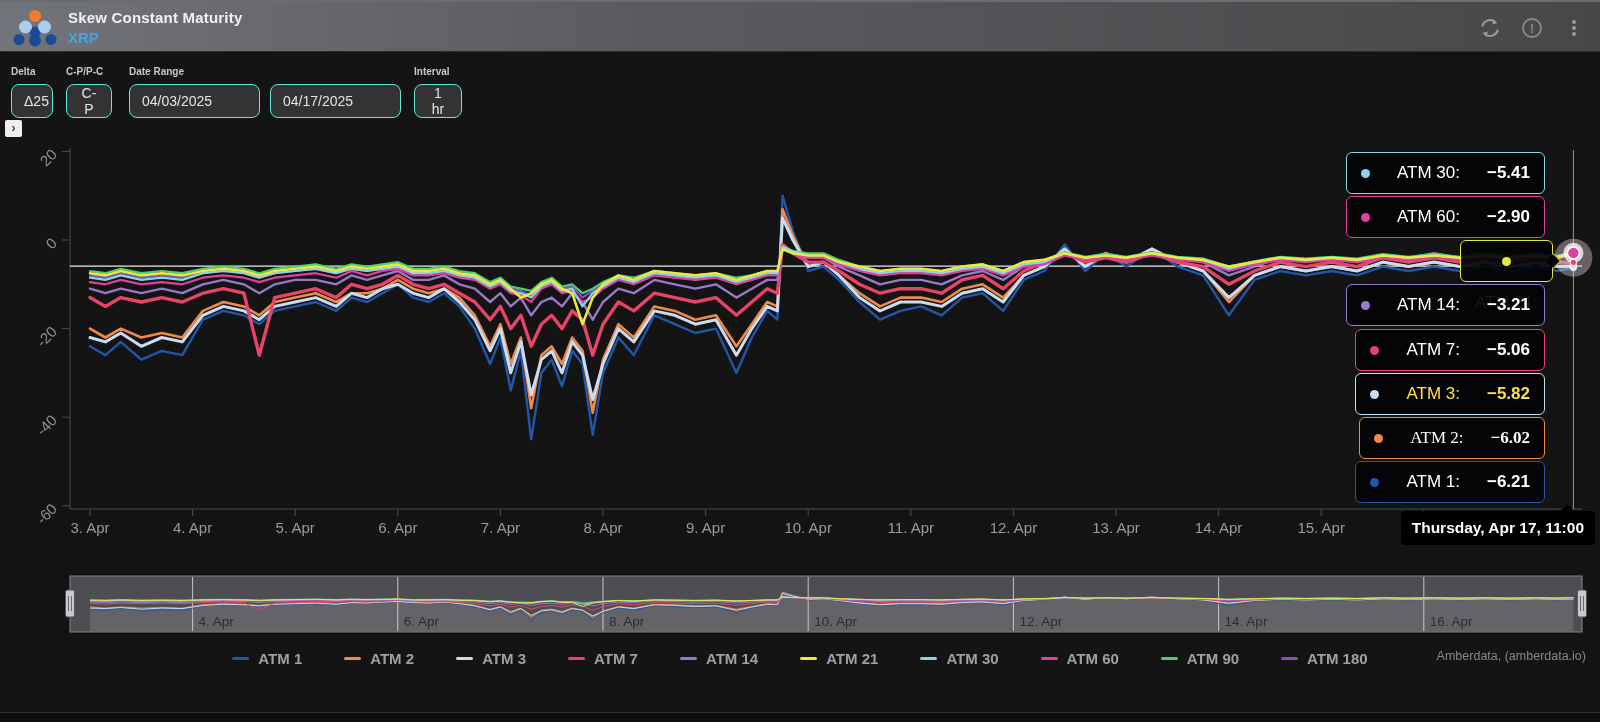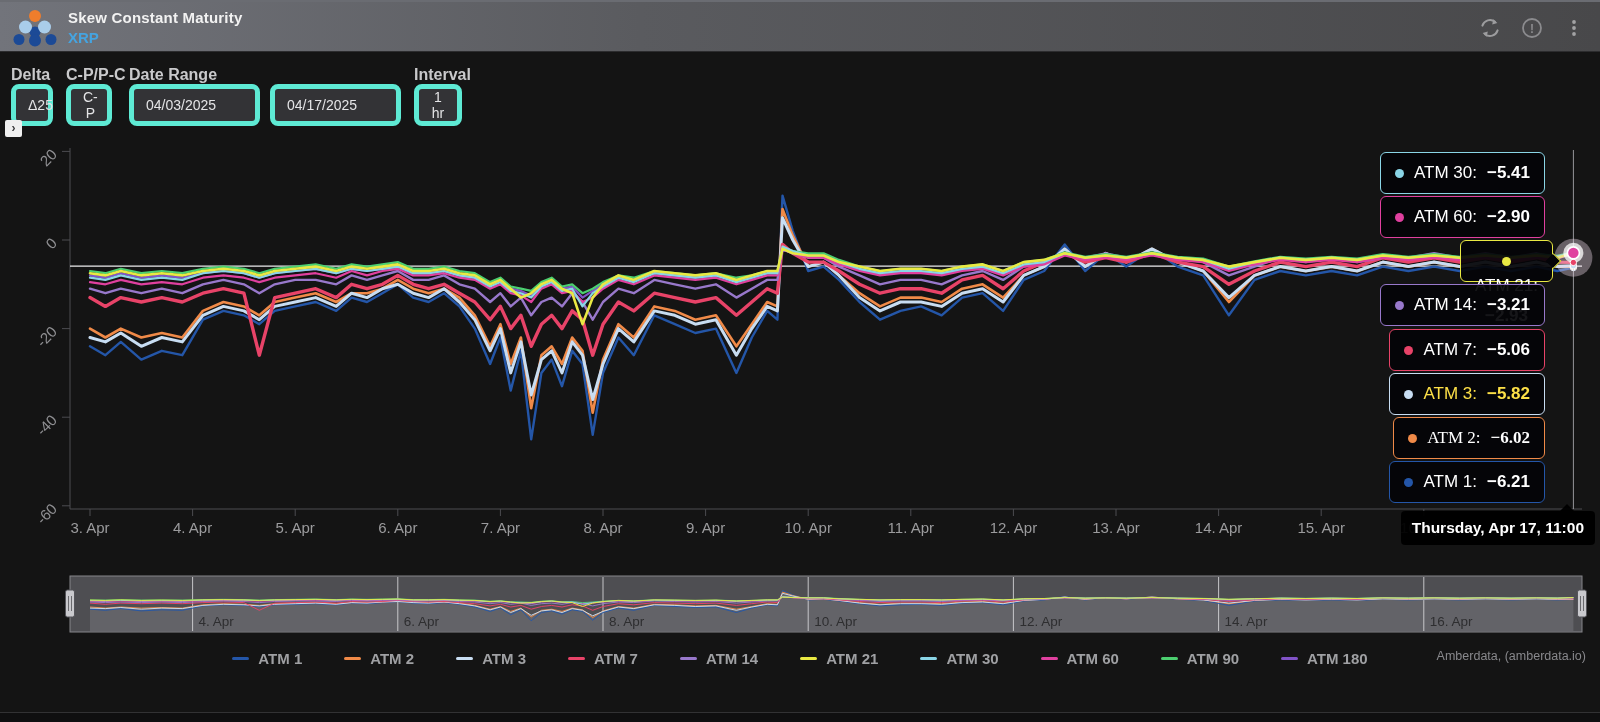--- a/index.html
+++ b/index.html
@@ -10,31 +10,31 @@
   .hdr{position:absolute;left:0;top:0;width:1600px;height:52px;
        background:linear-gradient(90deg,#72747b 0%,#5a5b5f 40%,#48484a 100%);
        border-top:2px solid #6a6c72;border-bottom:1px solid #2c2c2e;}
   .logo{position:absolute;left:12px;top:6px;width:46px;height:40px;}
   .hdr-title{position:absolute;left:68px;top:7px;font-size:15px;font-weight:bold;color:#f2f2f2;letter-spacing:.2px;}
   .hdr-asset{position:absolute;left:68px;top:27px;font-size:15px;font-weight:bold;color:#45a4e0;}
   .hdr-icons{position:absolute;right:14px;top:0;height:52px;display:flex;align-items:center;gap:18px;}
   .hicon{width:24px;height:24px;display:flex;align-items:center;justify-content:center;cursor:pointer;}
   
   .controls{position:absolute;left:0;top:52px;width:1600px;height:68px;background:#141414;}
-  .ctl-label{position:absolute;top:14px;font-size:16px;font-weight:bold;color:#c9c9cb;}
-  .btn{position:absolute;top:32px;height:30px;border:5px solid #5eead4;border-radius:8px;
+  .ctl-label{position:absolute;top:14px;font-size:10px;font-weight:bold;color:#c9c9cb;}
+  .btn{position:absolute;top:32px;height:30px;border:1px solid #5eead4;border-radius:8px;
        background:#333336;color:#e4e4e6;font-size:14px;font-family:"Liberation Sans",sans-serif;
        display:flex;align-items:center;justify-content:flex-start;padding:16px 12px;cursor:pointer;}
   .expand-btn{position:absolute;left:5px;top:120px;width:17px;height:17px;background:#efefef;
        border:none;border-radius:2px;color:#3a3a3c;font-size:12px;font-weight:bold;line-height:15px;
        text-align:center;padding:0;cursor:pointer;}
   
   #chart-svg{position:absolute;left:0;top:0;z-index:1;}
   
-  .tt{position:absolute;z-index:5;display:flex;align-items:center;gap:10px;height:42px;
+  .tt{position:absolute;z-index:5;display:flex;align-items:center;gap:27px;height:42px;
       padding:16px 14px;border-radius:6px;background:rgba(4,4,8,.93);border:1.5px solid #888;
       font-size:17px;color:#fff;white-space:nowrap;}
   .tt .dot{width:9px;height:9px;border-radius:50%;flex:0 0 auto;}
   .tt b{font-weight:bold;}
   .tt .arrow{position:absolute;right:-6.5px;top:50%;width:11px;height:11px;background:#040408;
       transform:translateY(-50%) rotate(45deg);border-top:1.5px solid;border-right:1.5px solid;border-color:inherit;}
   .date-tt{position:absolute;right:5px;top:511px;z-index:6;background:rgba(0,0,0,.96);color:#fff;
       font-size:15.5px;font-weight:bold;padding:8px 11px;border-radius:4px;white-space:nowrap;}
   .date-tt:before{content:"";position:absolute;top:-7px;left:82%;width:0;height:0;
       border-left:7px solid transparent;border-right:7px solid transparent;border-bottom:7px solid rgba(0,0,0,.96);}

